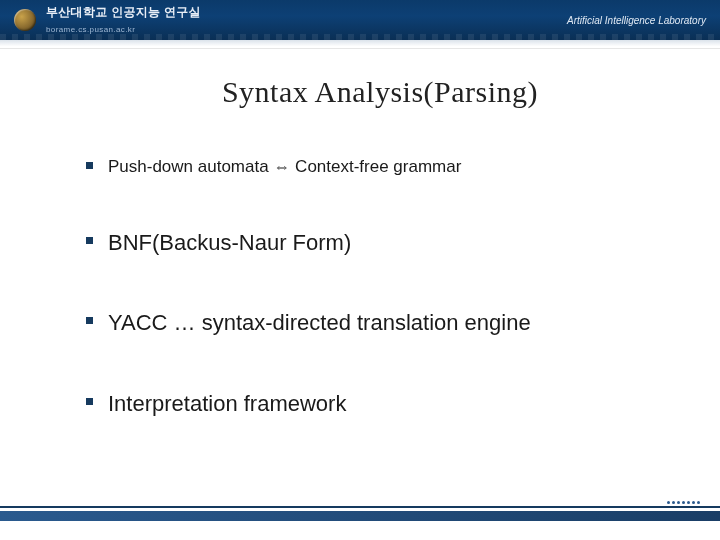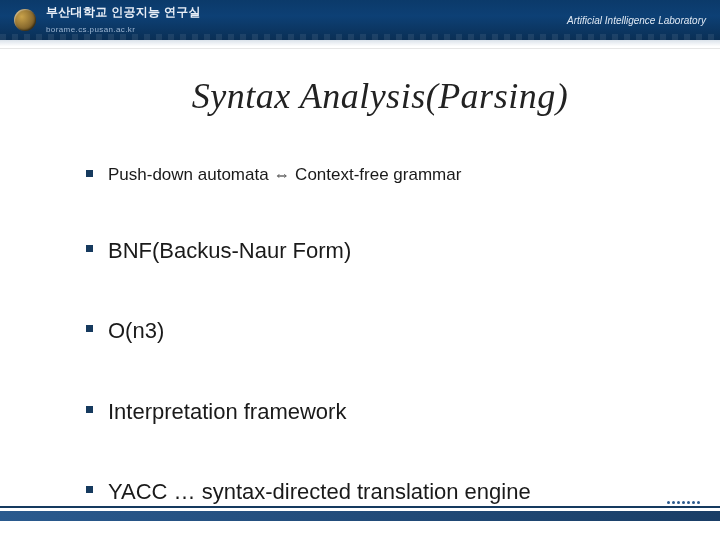--- a/index.html
+++ b/index.html
@@ -70,27 +70,26 @@
     position:absolute;
     left:0; right:0; top:-6px; height:6px;
     background:
       repeating-linear-gradient(90deg, rgba(255,255,255,0.08) 0 6px, rgba(255,255,255,0) 6px 12px);
   }
   .slide-body {
     padding: 12px 40px 0 80px;
   }
   .title {
     text-align: center;
-    font-size: 36px;
+    font-size: 30px;
     font-weight: 400;
     color: #222;
     margin: 14px 0 40px 0;
     letter-spacing: 0.5px;
     font-family: Georgia, "Times New Roman", serif;
-    font-style: italic;
   }
   ul.bullets {
     list-style: none;
     margin: 0;
     padding: 0 0 0 6px;
   }
   ul.bullets > li {
     position: relative;
     padding-left: 22px;
     color: #1a1a1a;
@@ -150,23 +149,22 @@
   </div>
   <div class="header-right">Artificial Intelligence Laboratory</div>
 </div>
 <div class="header-wave"></div>
 
 <div class="slide-body">
   <div class="title">Syntax Analysis(Parsing)</div>
   <ul class="bullets">
     <li class="b-small"><span>Push-down automata ⇔ Context-free grammar</span></li>
     <li class="b-large"><span>BNF(Backus-Naur Form)</span></li>
-    <li class="b-large"><span>O(n3)</span></li>
+    <li class="b-large"><span>YACC … syntax-directed translation engine</span></li>
     <li class="b-large"><span>Interpretation framework</span></li>
-    <li class="b-large"><span>YACC … syntax-directed translation engine</span></li>
   </ul>
 </div>
 
 <div class="footer-band">
   <div class="footer-line-top"></div>
   <div class="footer-line-bottom"></div>
   <div class="footer-dots">
     <span></span>
       <span></span>
       <span></span>

